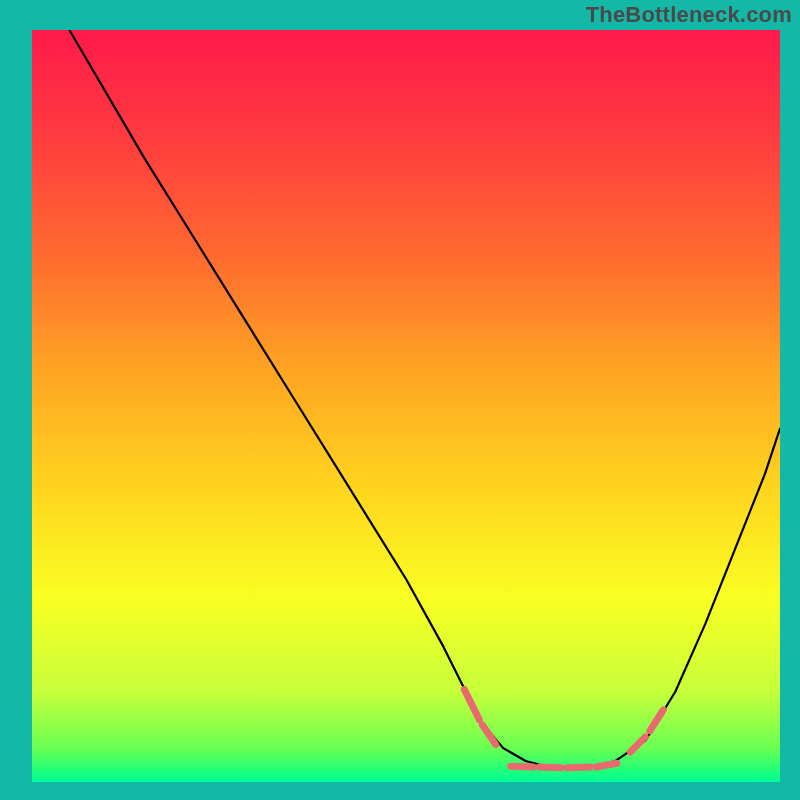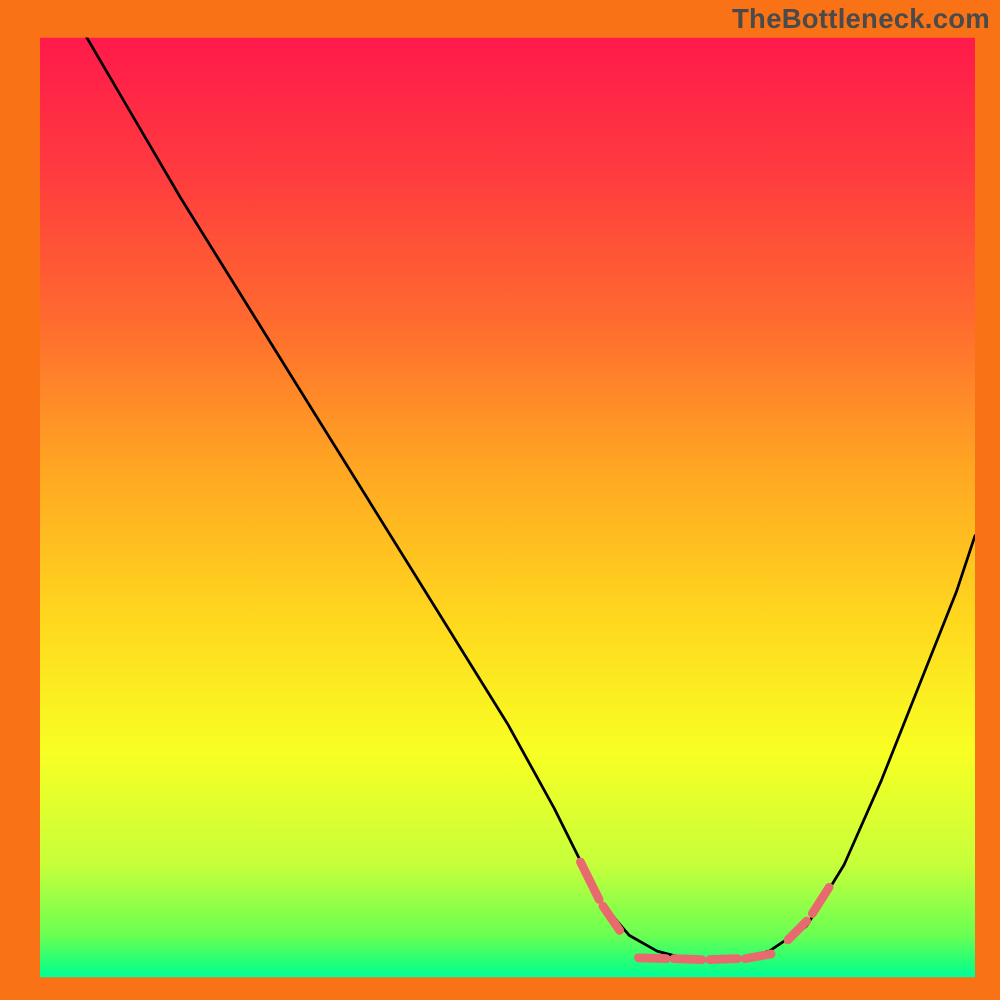--- a/index.html
+++ b/index.html
@@ -8,21 +8,21 @@
     width: 800px;
     height: 800px;
     background: #000;
     overflow: hidden;
     font-family: Arial, Helvetica, sans-serif;
   }
   .frame {
     position: relative;
     width: 800px;
     height: 800px;
-    background: #f97316;
+    background: #14b8a6;
   }
   .watermark {
     position: absolute;
     top: 2px;
     right: 8px;
     color: #4a4a4a;
     font-size: 22px;
     font-weight: 600;
     letter-spacing: 0.2px;
     z-index: 5;

